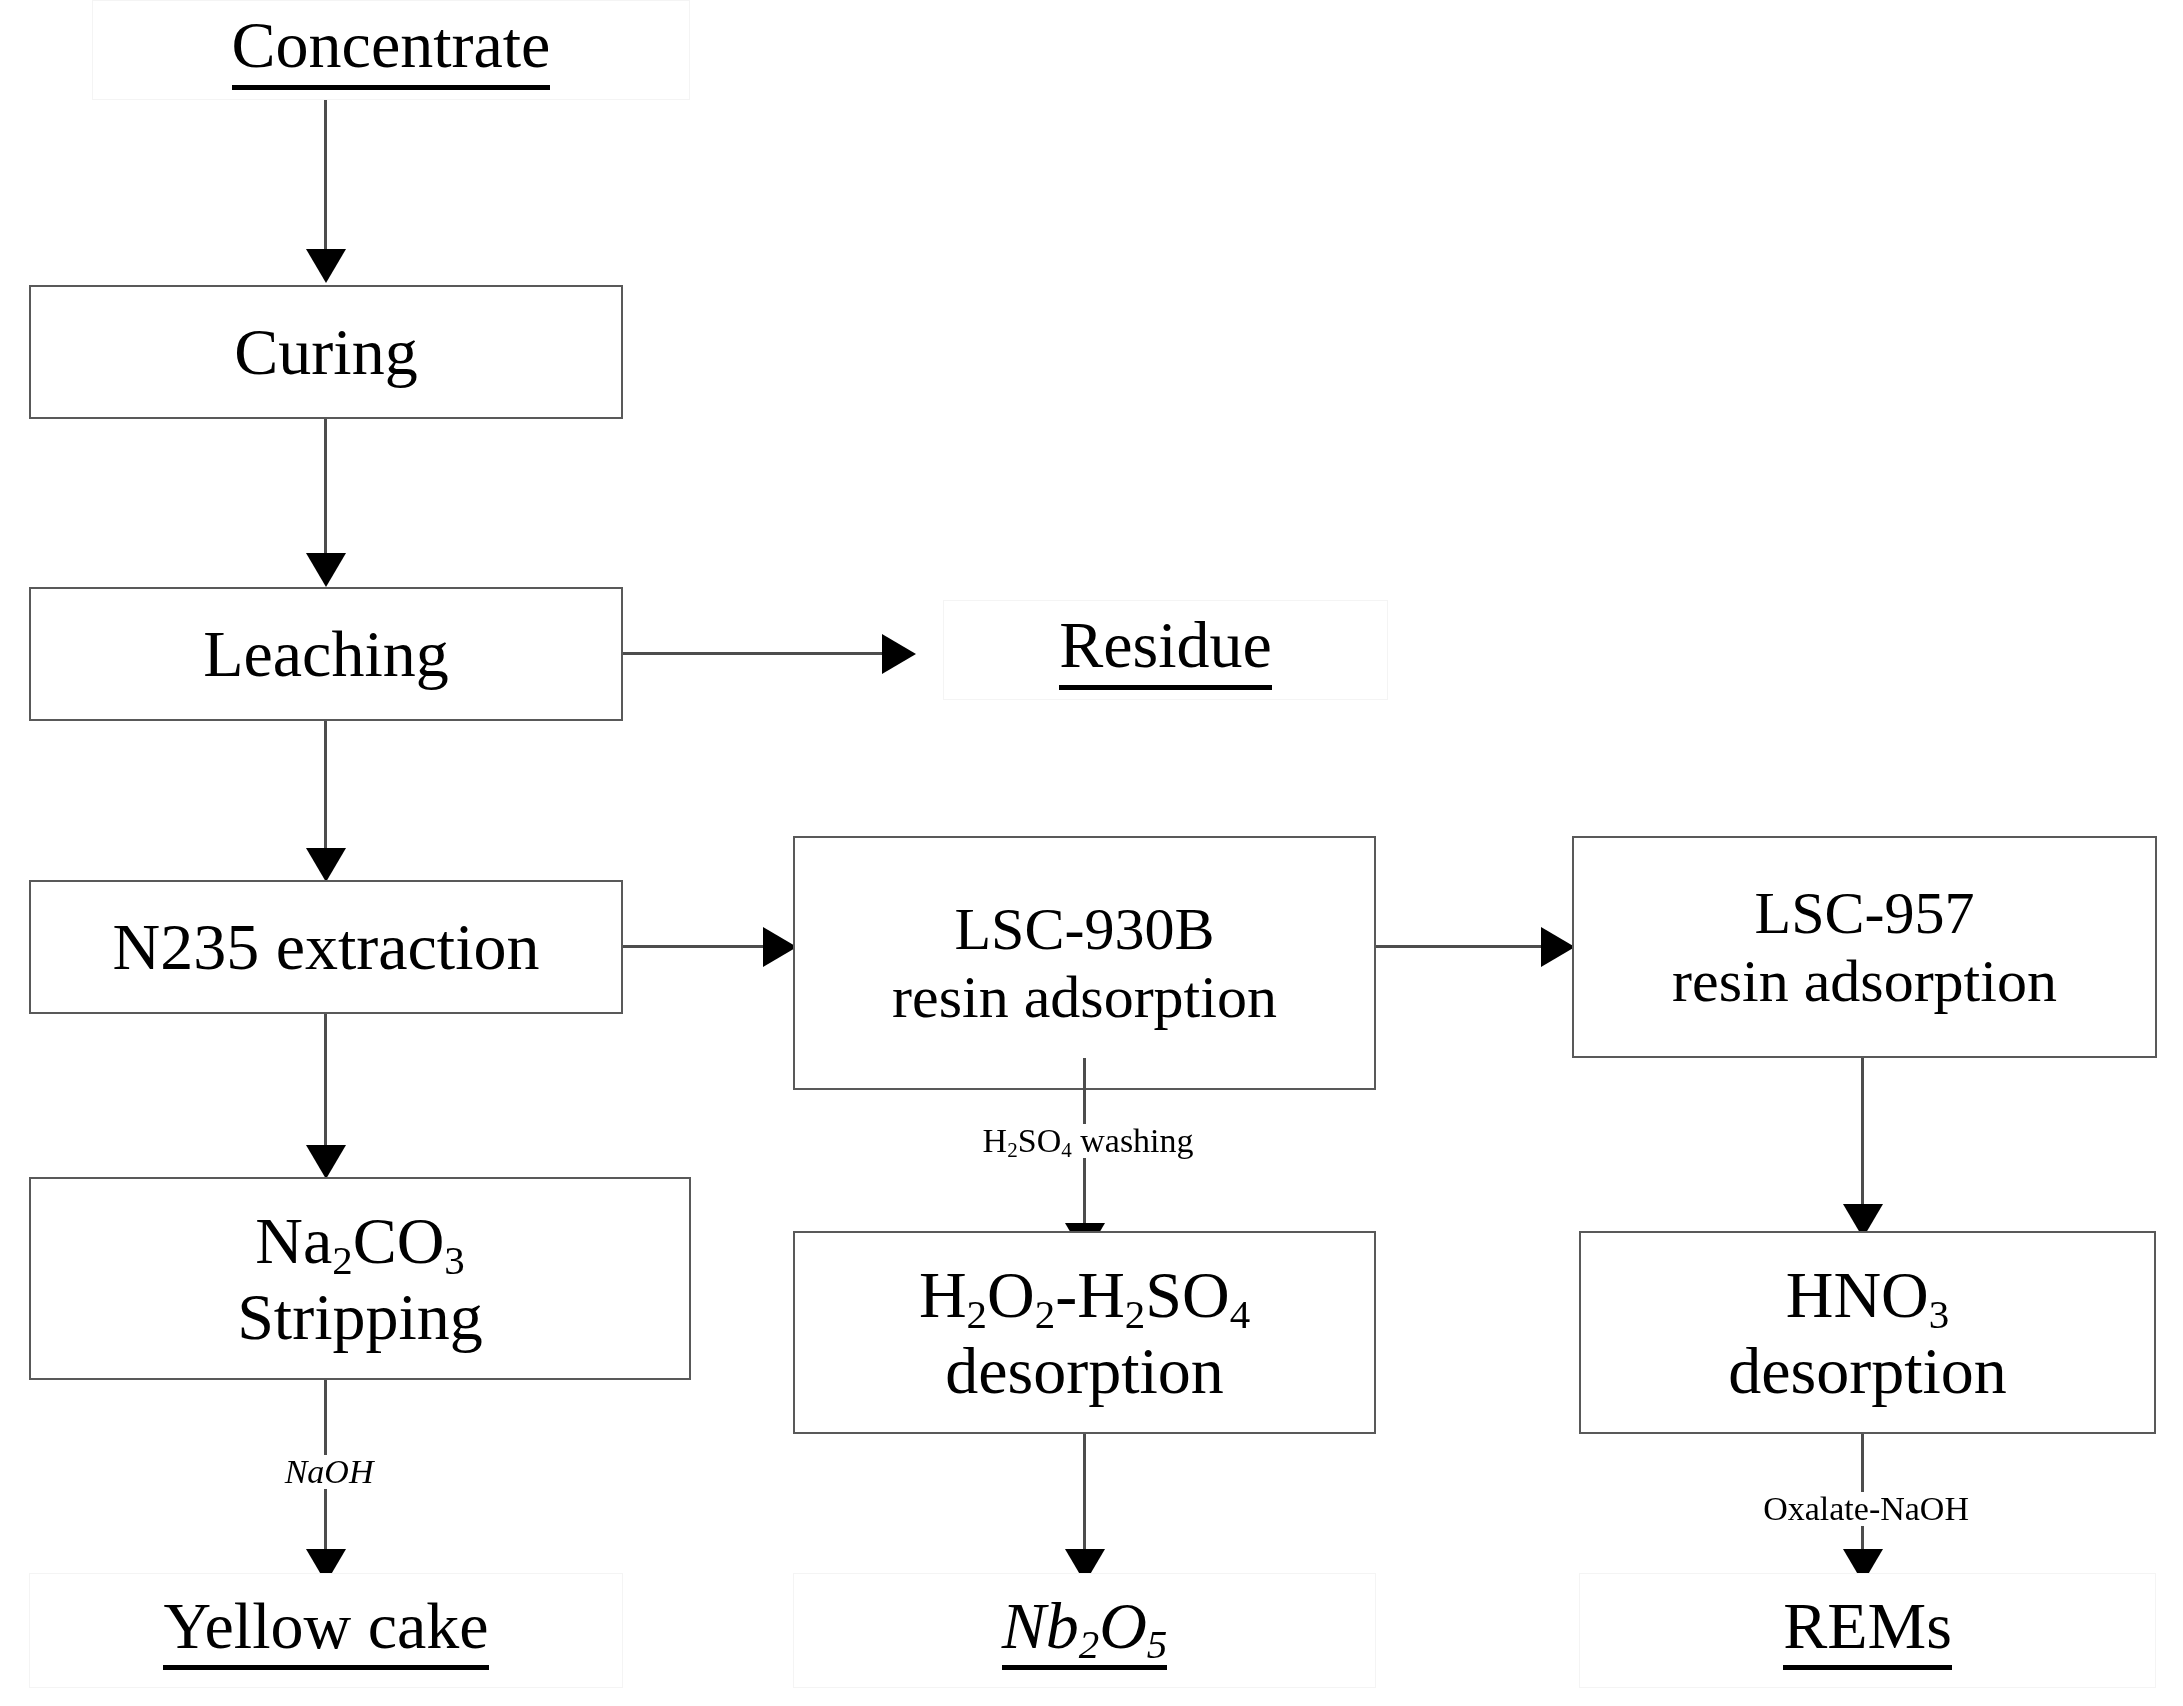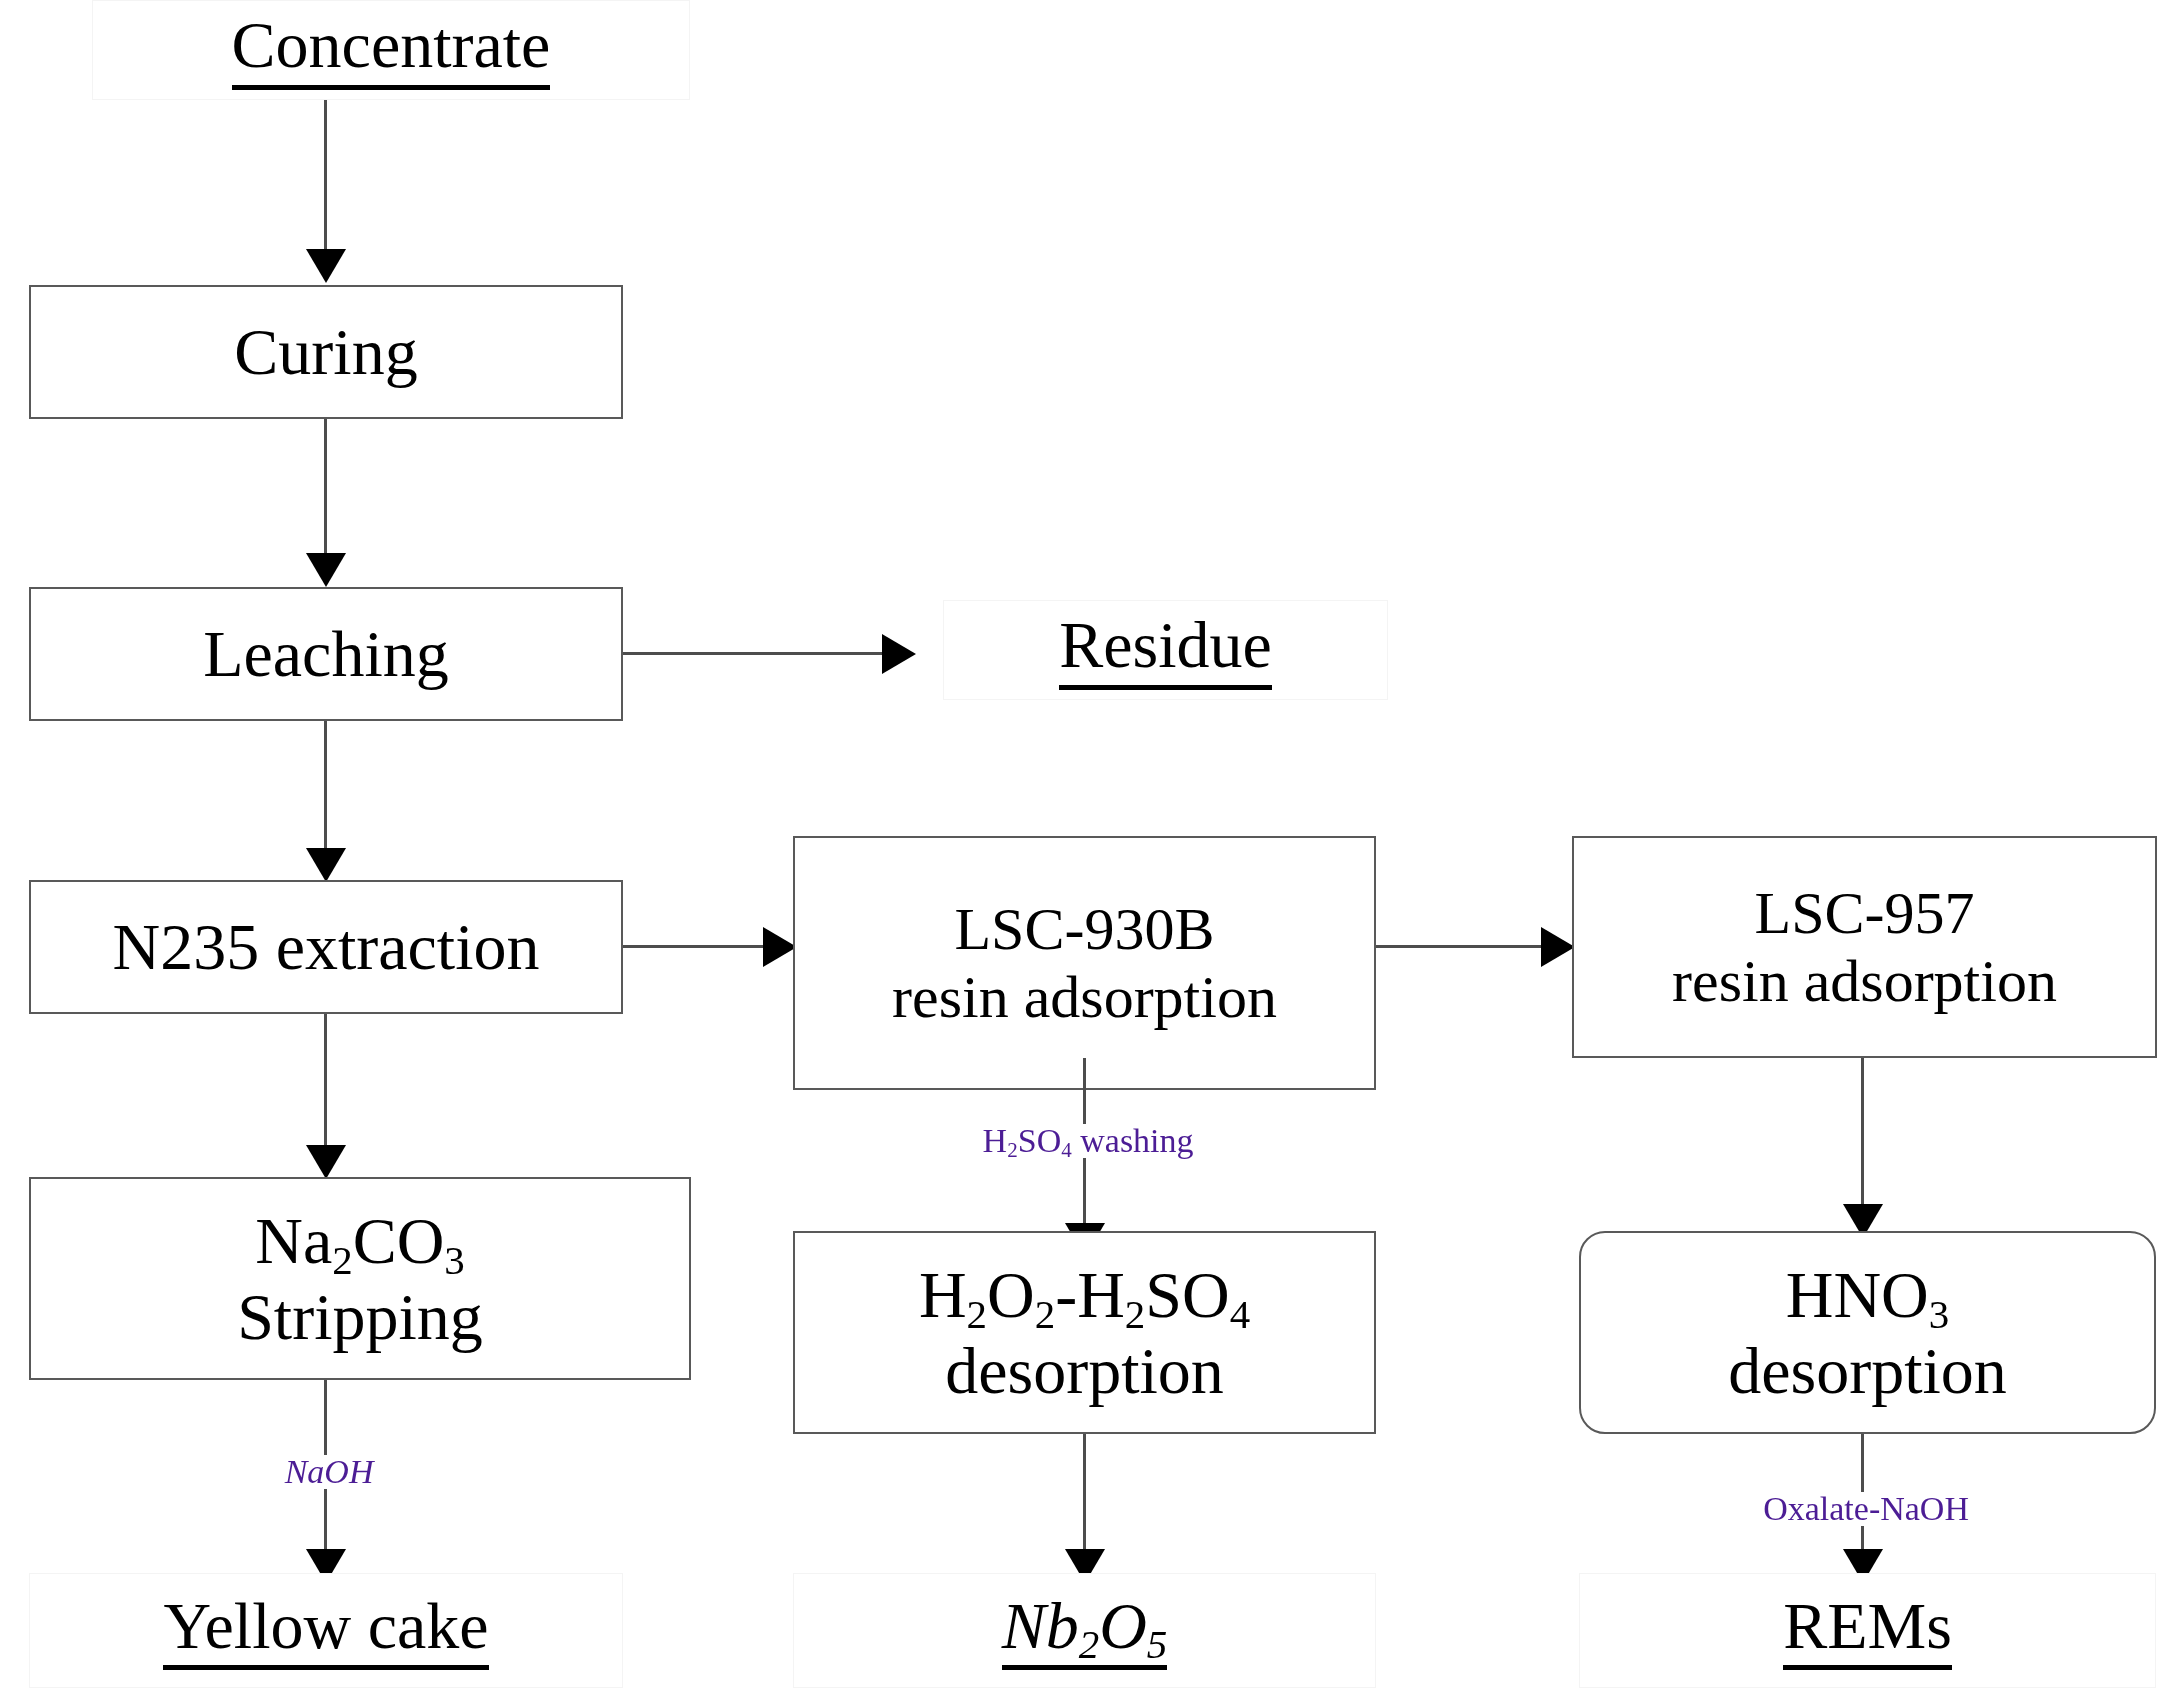--- a/index.html
+++ b/index.html
@@ -86,21 +86,21 @@
     width: 0; height: 0;
     border-top: 20px solid transparent;
     border-bottom: 20px solid transparent;
     border-left: 34px solid #000000;
   }
 
   
   .edge-label {
     position: absolute;
     font-size: 34px;
-    color: #4c1d95;
+    color: #000000;
     background: #ffffff;
     white-space: nowrap;
     text-align: center;
     padding: 0 4.6px;
     line-height: 1.0;
   }
 </style>
 </head>
 <body>
 
@@ -194,21 +194,21 @@
   <div class="node fs-mid" style="left:1572px; top:836px; width:585px; height:222px;">
     <span class="txt">
       <span>LSC-957</span><br>
       <span>resin adsorption</span>
     </span>
   </div>
 
   <div class="vline" style="left:1861px; top:1058px; height:169px;"></div>
   <div class="arrow-down" style="left:1843px; top:1204px;"></div>
 
-  <div class="node fs-big" style="left:1579px; top:1231px; width:577px; height:203px;border-radius:26px;">
+  <div class="node fs-big" style="left:1579px; top:1231px; width:577px; height:203px;">
     <span class="txt">
       <span><span>HNO</span><sub>3</sub></span><br>
       <span>desorption</span>
     </span>
   </div>
 
   <div class="vline" style="left:1861px; top:1434px; height:140px;"></div>
   <div class="edge-label" style="left:1670px; top:1492px; width:383px;">
     <span>Oxalate-NaOH</span>
   </div>

